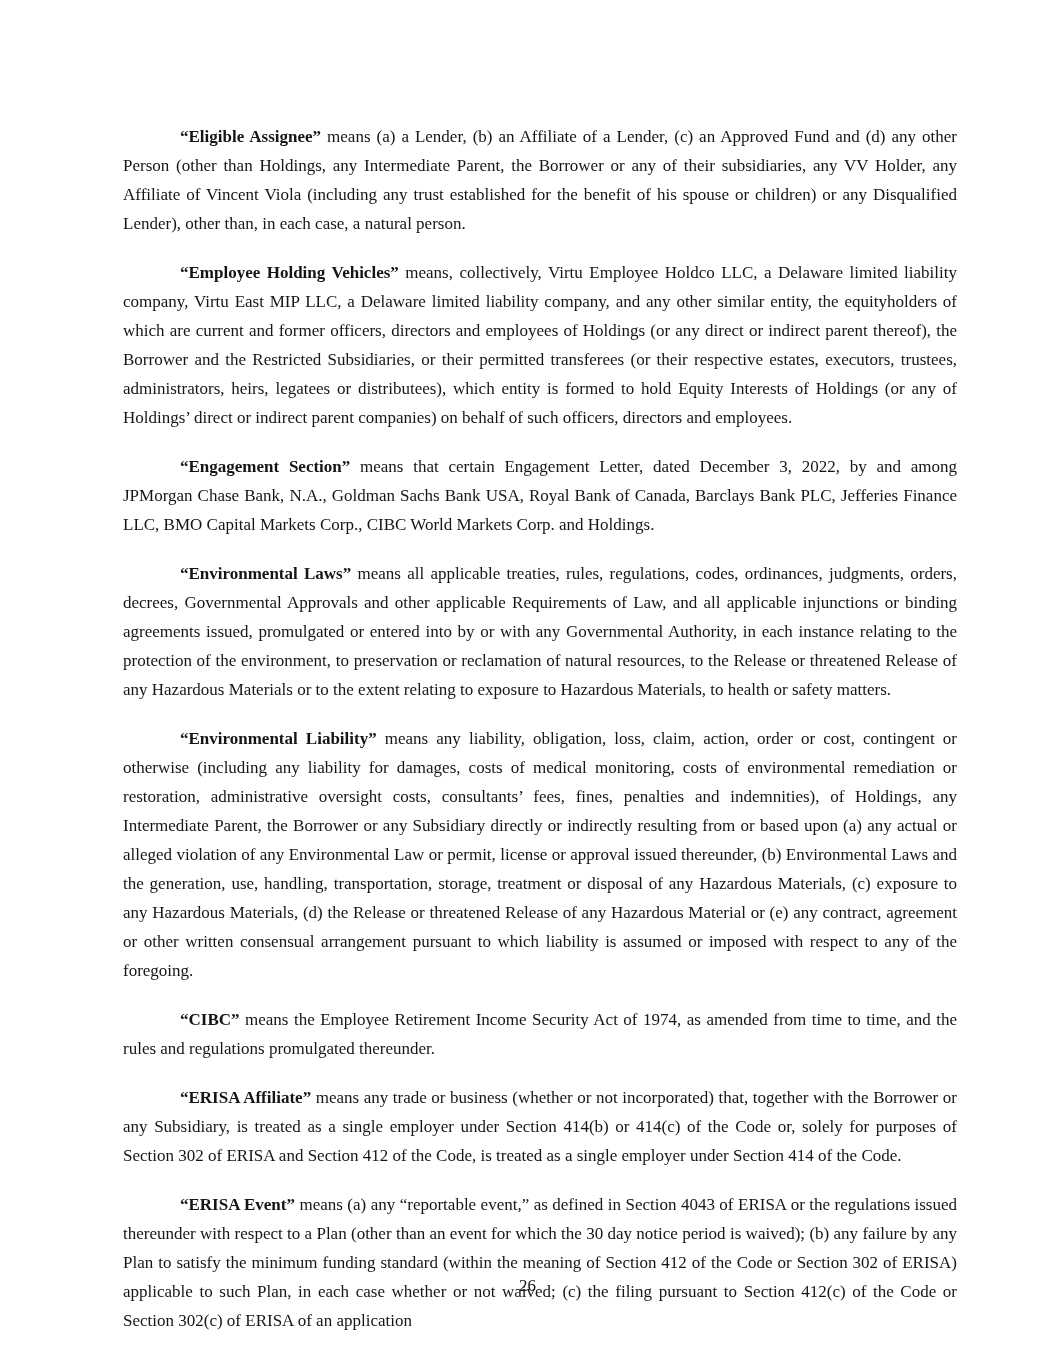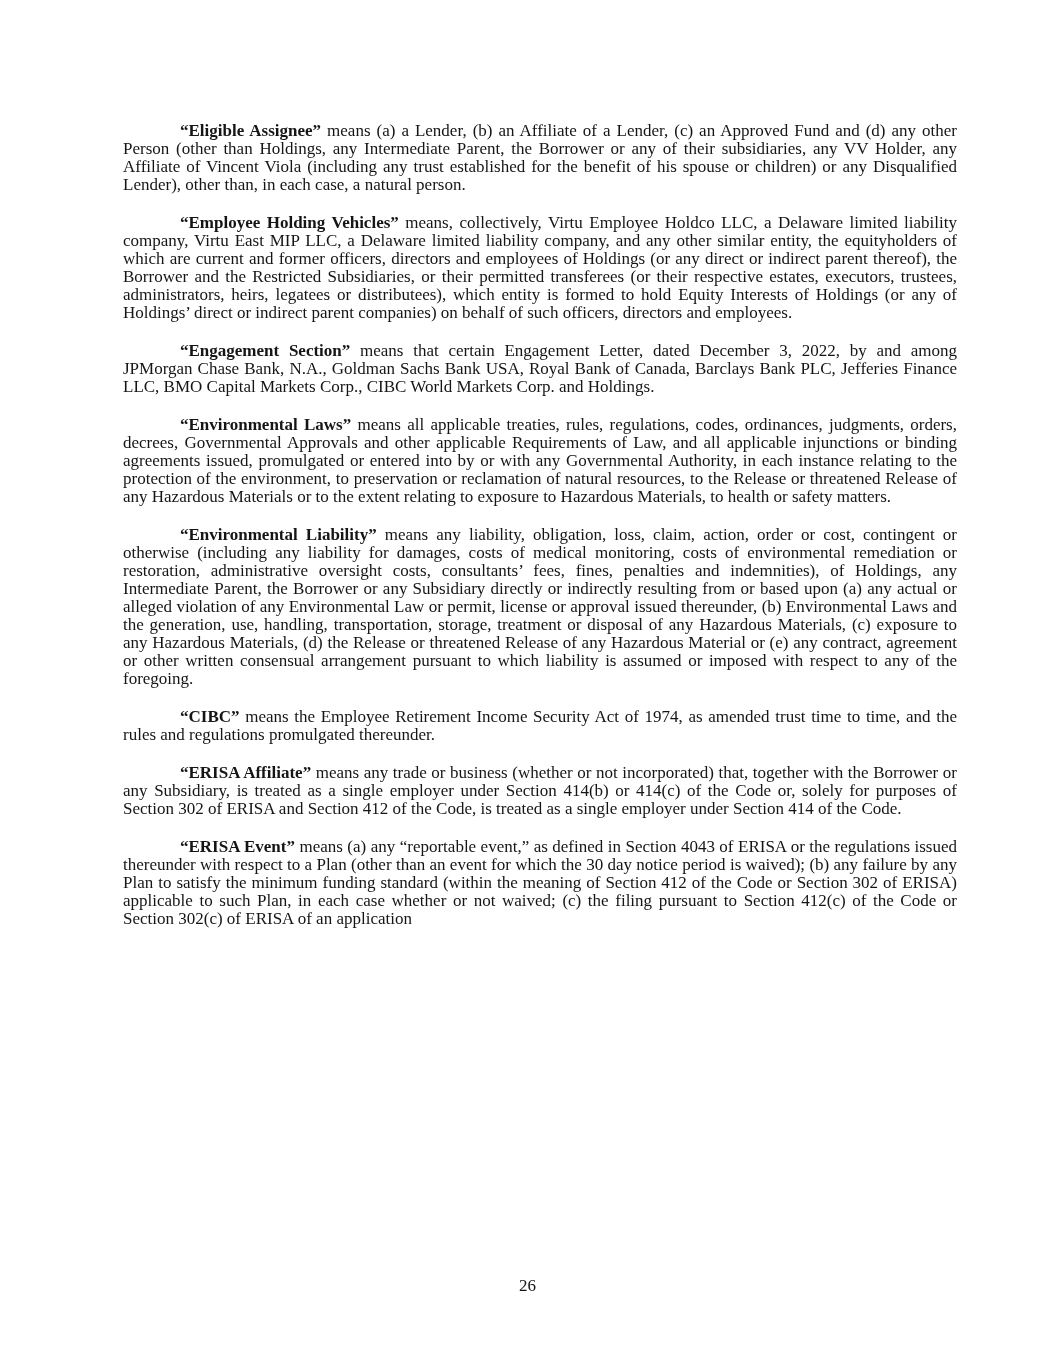--- a/index.html
+++ b/index.html
@@ -18,21 +18,21 @@
   }
   .content {
     position: absolute;
     left: 123px;
     top: 122px;
     width: 834px;
   }
   p.def {
     margin: 0 0 20px 0;
     font-size: 17px;
-    line-height: 18px;
+    line-height: 29px;
     text-align: justify;
     text-indent: 57px;
   }
   p.def .term {
     font-weight: bold;
   }
   .page-number {
     position: absolute;
     left: 0;
     right: 0;
@@ -52,21 +52,21 @@
 
     <p class="def"><span class="term">“Employee Holding Vehicles”</span><span class="body"> means, collectively, Virtu Employee Holdco LLC, a Delaware limited liability company, Virtu East MIP LLC, a Delaware limited liability company, and any other similar entity, the equityholders of which are current and former officers, directors and employees of Holdings (or any direct or indirect parent thereof), the Borrower and the Restricted Subsidiaries, or their permitted transferees (or their respective estates, executors, trustees, administrators, heirs, legatees or distributees), which entity is formed to hold Equity Interests of Holdings (or any of Holdings’ direct or indirect parent companies) on behalf of such officers, directors and employees.</span></p>
 
     <p class="def"><span class="term">“Engagement Section”</span><span class="body"> means that certain Engagement Letter, dated December 3, 2022, by and among JPMorgan Chase Bank, N.A., Goldman Sachs Bank USA, Royal Bank of Canada, Barclays Bank PLC, Jefferies Finance LLC, BMO Capital Markets Corp., CIBC World Markets Corp. and Holdings.</span></p>
 
     <p class="def"><span class="term">“Environmental Laws”</span><span class="body"> means all applicable treaties, rules, regulations, codes, ordinances, judgments, orders, decrees, Governmental Approvals and other applicable Requirements of Law, and all applicable injunctions or binding agreements issued, promulgated or entered into by or with any Governmental Authority, in each instance relating to the protection of the environment, to preservation or reclamation of natural resources, to the Release or threatened Release of any Hazardous Materials or to the extent relating to exposure to Hazardous Materials, to health or safety matters.</span></p>
 
     <p class="def"><span class="term">“Environmental Liability”</span><span class="body"> means any liability, obligation, loss, claim, action, order or cost, contingent or otherwise (including any liability for damages, costs of medical monitoring, costs of environmental remediation or restoration, administrative oversight costs, consultants’ fees, fines, penalties and indemnities), of Holdings, any Intermediate Parent, the Borrower or any Subsidiary directly or indirectly resulting from or based upon (a) any actual or alleged violation of any Environmental Law or permit, license or approval issued thereunder, (b) Environmental Laws and the generation, use, handling, transportation, storage, treatment or disposal of any Hazardous Materials, (c) exposure to any Hazardous Materials, (d) the Release or threatened Release of any Hazardous Material or (e) any contract, agreement or other written consensual arrangement pursuant to which liability is assumed or imposed with respect to any of the foregoing.</span></p>
 
 
-    <p class="def"><span class="term">“CIBC”</span><span class="body"> means the Employee Retirement Income Security Act of 1974, as amended trust time to time, and the rules and regulations promulgated thereunder.</span></p>
+    <p class="def"><span class="term">“CIBC”</span><span class="body"> means the Employee Retirement Income Security Act of 1974, as amended from time to time, and the rules and regulations promulgated thereunder.</span></p>
 
     <p class="def"><span class="term">“ERISA Affiliate”</span><span class="body"> means any trade or business (whether or not incorporated) that, together with the Borrower or any Subsidiary, is treated as a single employer under Section 414(b) or 414(c) of the Code or, solely for purposes of Section 302 of ERISA and Section 412 of the Code, is treated as a single employer under Section 414 of the Code.</span></p>
 
     <p class="def"><span class="term">“ERISA Event”</span><span class="body"> means (a) any “reportable event,” as defined in Section 4043 of ERISA or the regulations issued thereunder with respect to a Plan (other than an event for which the 30 day notice period is waived); (b) any failure by any Plan to satisfy the minimum funding standard (within the meaning of Section 412 of the Code or Section 302 of ERISA) applicable to such Plan, in each case whether or not waived; (c) the filing pursuant to Section 412(c) of the Code or Section 302(c) of ERISA of an application</span></p>
 
   </div>
 
   <div class="page-number">26</div>
 </div>
 

